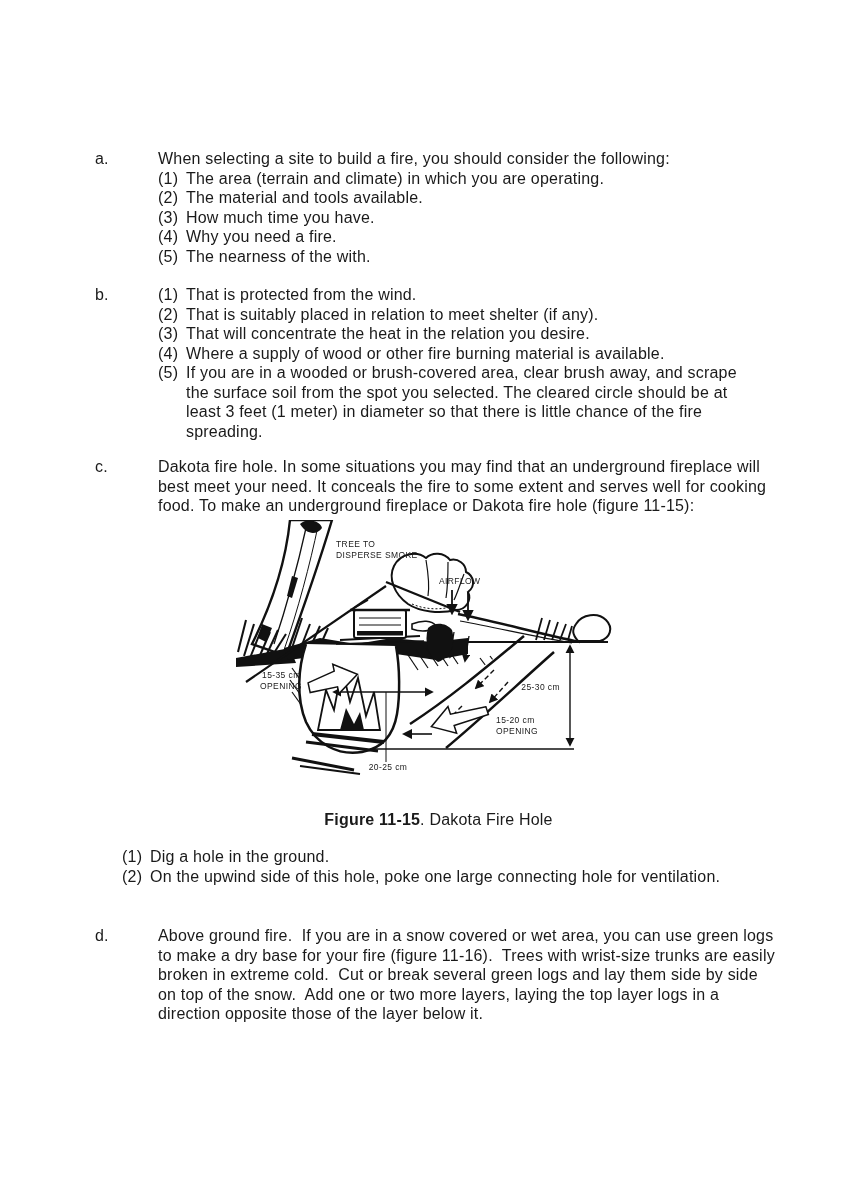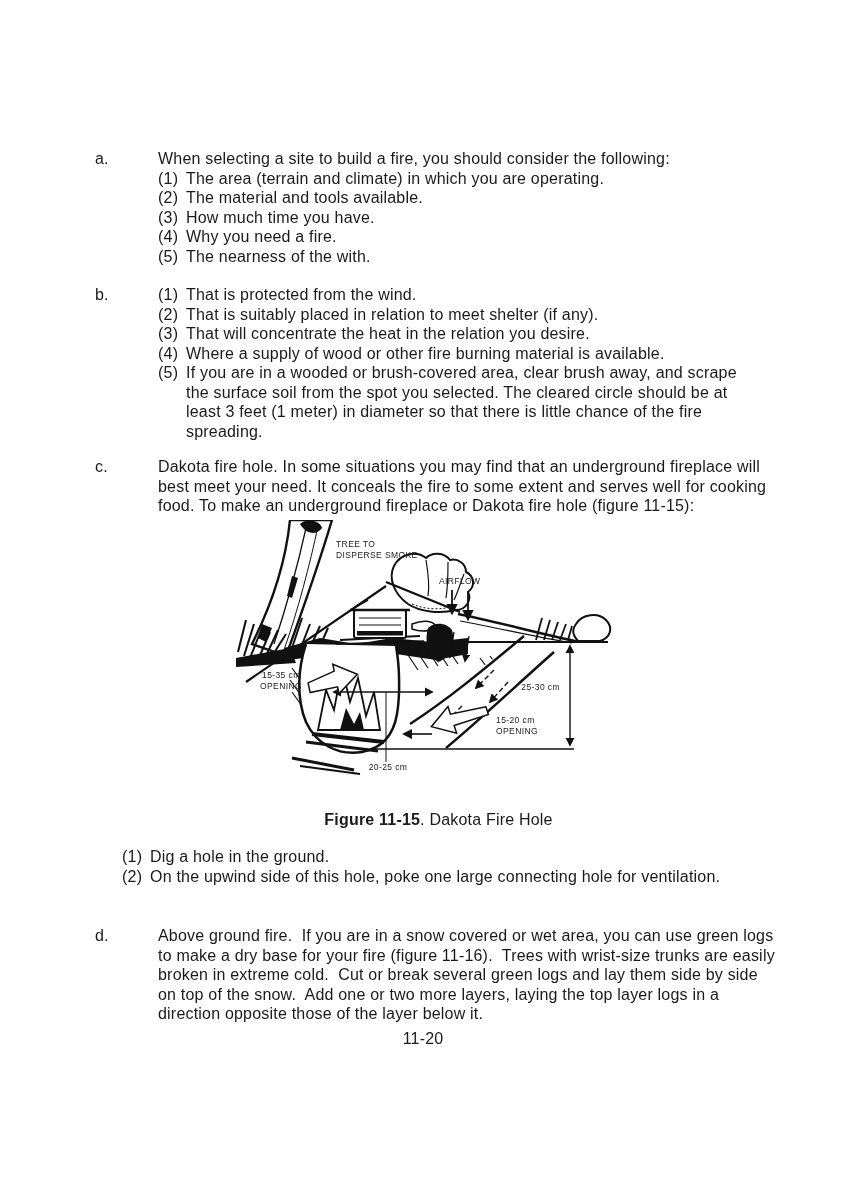--- a/index.html
+++ b/index.html
@@ -249,16 +249,15 @@
         <span class="item-num">(2)</span>
         <span class="item-text">On the upwind side of this hole, poke one large connecting hole for ventilation.</span>
       </div>
     </div>
 
     <div class="sec sec-d">
       <div class="sec-label">d.</div>
       <div class="sec-body prewrap">Above ground fire.  If you are in a snow covered or wet area, you can use green logs to make a dry base for your fire (figure 11-16).  Trees with wrist-size trunks are easily broken in extreme cold.  Cut or break several green logs and lay them side by side on top of the snow.  Add one or two more layers, laying the top layer logs in a direction opposite those of the layer below it.</div>
     </div>
 
-    <div class="page-num">11-20</div>
 
   </div>
 </div>
 
 </body></html>

